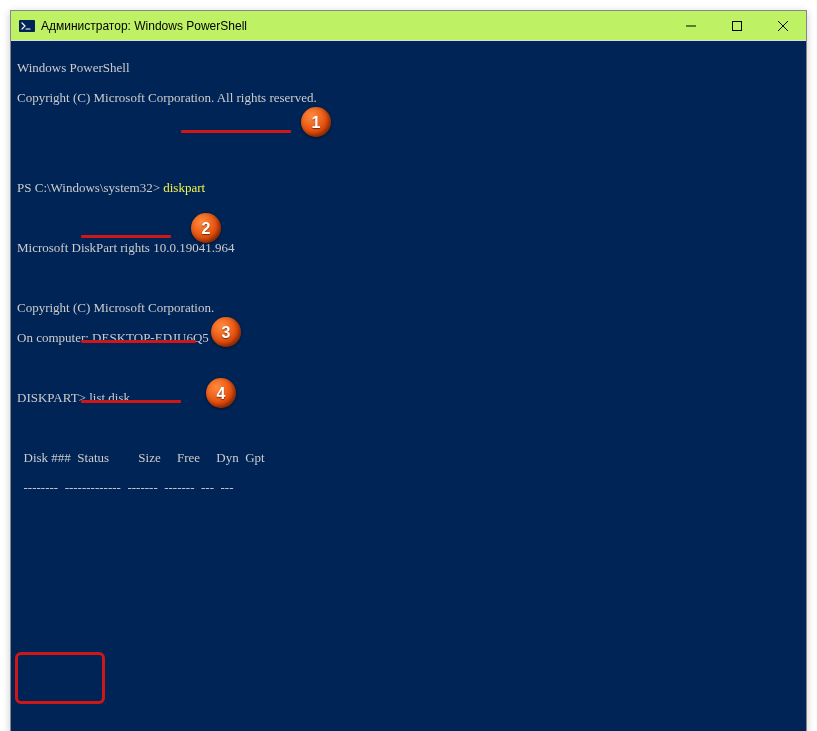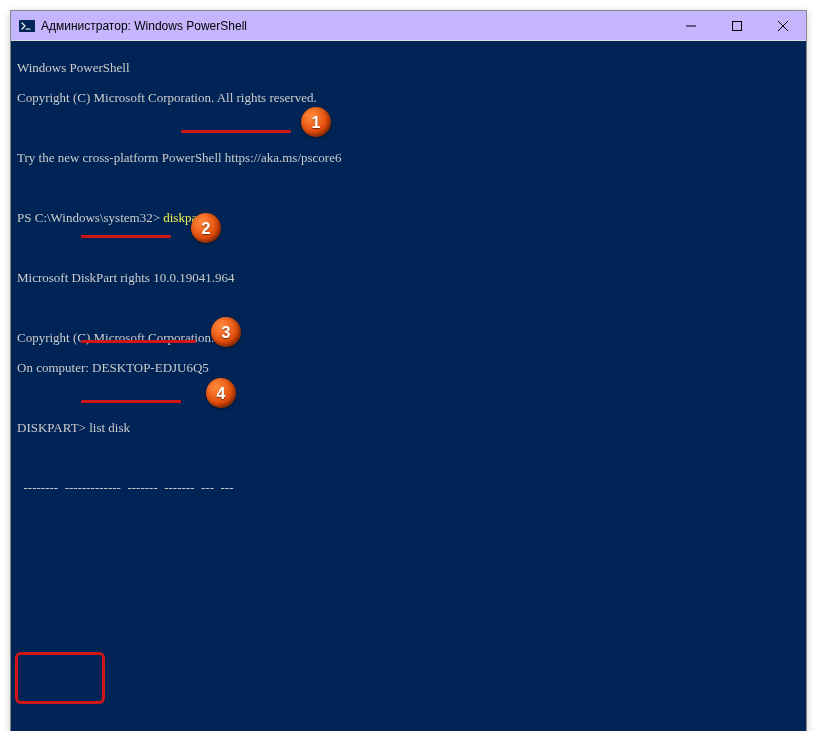--- a/index.html
+++ b/index.html
@@ -12,21 +12,21 @@
   .window {
     width: 797px;
     border: 1px solid #888;
     background: #fff;
     box-shadow: 0 2px 8px rgba(0,0,0,0.2);
   }
   .titlebar {
     height: 30px;
     display: flex;
     align-items: center;
-    background: #c4b5fd;
+    background: #bef264;
     border-bottom: 1px solid #ddd;
     padding-left: 8px;
   }
   .titlebar .icon {
     width: 16px;
     height: 16px;
     margin-right: 6px;
     display: flex;
     align-items: center;
     justify-content: center;
@@ -123,31 +123,31 @@
             <line x1="10" y1="0" x2="0" y2="10" stroke="#000" stroke-width="1"></line>
           </svg>
       </div>
     </div>
   </div>
 
   <div class="terminal">
 <div class="line">Windows PowerShell</div>
 <div class="line">Copyright (C) Microsoft Corporation. All rights reserved.</div>
 <div class="line"></div>
-<div class="line">Try the new cross-platform PowerShell https://aka.ms/pscore6</div>
 <div class="line"></div>
 <div class="line"><span>PS C:\Windows\system32&gt; </span><span class="yellow">diskpart</span></div>
 <div class="line"></div>
 <div class="line">Microsoft DiskPart rights 10.0.19041.964</div>
 <div class="line"></div>
 <div class="line">Copyright (C) Microsoft Corporation.</div>
 <div class="line">On computer: DESKTOP-EDJU6Q5</div>
 <div class="line"></div>
 <div class="line"><span>DISKPART&gt; </span><span>list disk</span></div>
 <div class="line"></div>
+<div class="line">  Disk ###  Status         Size     Free     Dyn  Gpt</div>
 <div class="line">  --------  -------------  -------  -------  ---  ---</div>
 <div class="line"></div>
 <div class="line"></div>
 <div class="line"></div>
 
 
 
 
 
 

